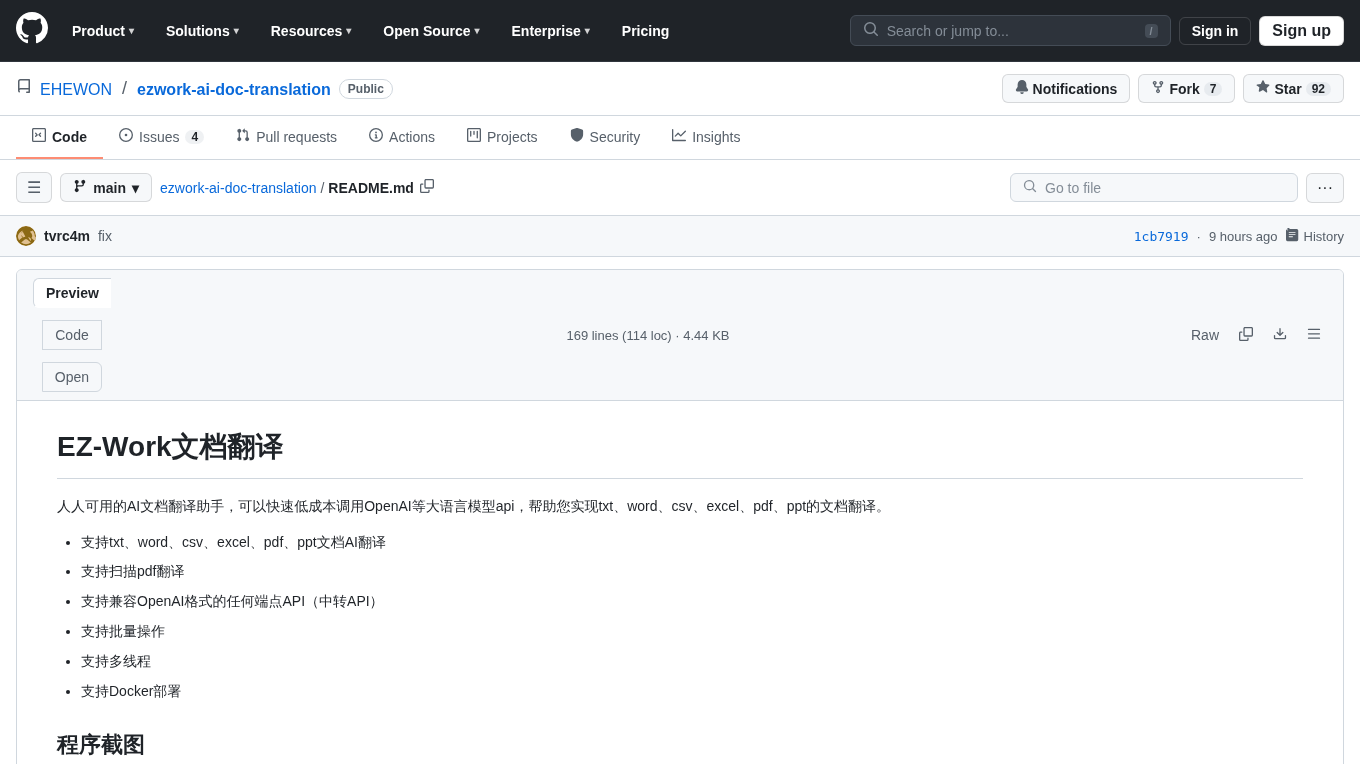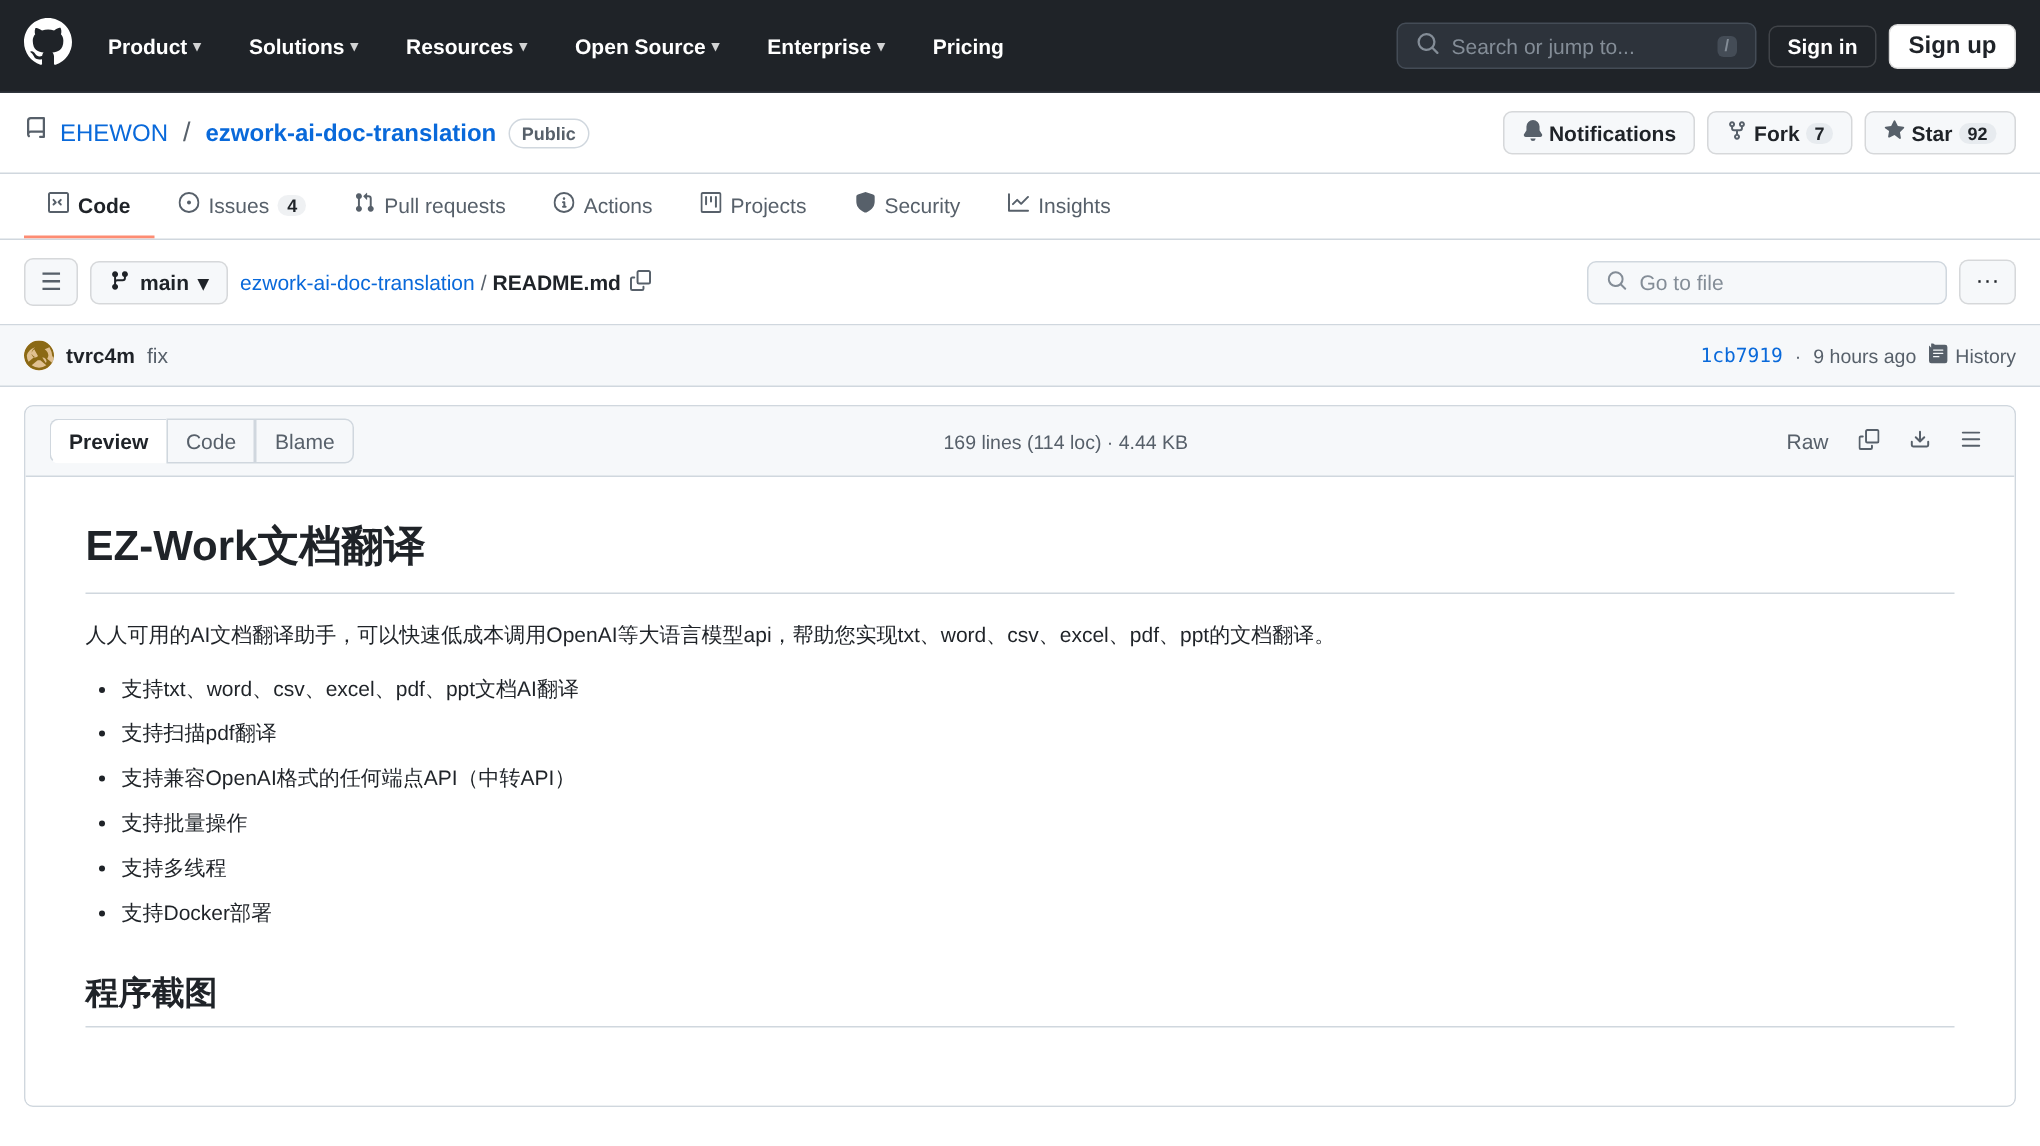--- a/index.html
+++ b/index.html
@@ -15,21 +15,21 @@
     .github-logo { color: #fff; font-size: 32px; cursor: pointer; line-height: 1; }
     .nav-item {
       color: #fff; font-size: 14px; font-weight: 600; cursor: pointer;
       display: flex; align-items: center; gap: 4px; padding: 6px 8px;
       border-radius: 6px; white-space: nowrap;
     }
     .nav-chevron { font-size: 10px; color: #fff; opacity: 0.8; }
     .search-bar {
       display: flex; align-items: center; gap: 8px;
       background: #2d333b; border: 1px solid #444c56; border-radius: 6px;
-      padding: 5px 12px; width: 240px; cursor: text;
+      padding: 5px 12px; width: 321px; cursor: text;
     }
     .search-icon { color: #848d97; font-size: 14px; }
     .search-text { color: #848d97; font-size: 14px; flex: 1; }
     .search-shortcut {
       background: #444c56; color: #848d97; border-radius: 4px;
       font-size: 11px; padding: 1px 5px; font-weight: 600;
     }
     .btn-signin {
       color: #fff; background: transparent; border: 1px solid rgba(255,255,255,0.15);
       border-radius: 6px; padding: 5px 12px; cursor: pointer; font-size: 14px; font-weight: 600;
@@ -96,21 +96,21 @@
     }
     .breadcrumb-path { display: flex; align-items: center; gap: 4px; }
     .breadcrumb-link { color: #0969da; font-size: 14px; cursor: pointer; }
     .breadcrumb-sep { color: #57606a; font-size: 14px; }
     .breadcrumb-current { color: #1f2328; font-size: 14px; font-weight: 600; }
     .copy-icon-btn { background: none; border: none; cursor: pointer; color: #57606a; font-size: 14px; padding: 2px; }
     .file-toolbar-right { display: flex; align-items: center; gap: 8px; }
     .go-to-file-input {
       display: flex; align-items: center; gap: 8px;
       border: 1px solid #d0d7de; border-radius: 6px; padding: 5px 12px;
-      width: 240px; background: #f6f8fa; cursor: text;
+      width: 288px; background: #f6f8fa; cursor: text;
     }
     .go-to-file-text { color: #848d97; font-size: 14px; flex: 1; }
     .more-options-btn {
       background: #f6f8fa; border: 1px solid rgba(31,35,40,0.15);
       border-radius: 6px; padding: 5px 10px; cursor: pointer; font-size: 16px; color: #1f2328;
     }
 
     
     .commit-row {
       display: flex; align-items: center; justify-content: space-between;
@@ -127,21 +127,21 @@
       display: flex; align-items: center; gap: 4px;
       color: #57606a; font-size: 13px; cursor: pointer;
     }
 
     
     .file-view { border: 1px solid #d0d7de; border-radius: 6px; margin: 12px 16px; overflow: hidden; }
     .file-view-header {
       display: flex; align-items: center; justify-content: space-between;
       padding: 8px 16px; background: #f6f8fa; border-bottom: 1px solid #d0d7de;
     }
-    .file-view-tabs { display: flex; align-items: center; gap: 0; }
+    .file-view-tabs { display: flex; align-items: center; gap: 12px; flex-direction: column; }
     .file-view-tab {
       padding: 6px 12px; font-size: 14px; cursor: pointer; border: 1px solid #d0d7de;
       background: #f6f8fa; color: #57606a; font-weight: 500;
     }
     .file-view-tab:first-child { border-radius: 6px 0 0 6px; border-right: none; }
     .file-view-tab:last-child { border-radius: 0 6px 6px 0; }
     .file-view-tab.active { background: #fff; color: #1f2328; font-weight: 600; border-bottom-color: #fff; }
     .file-view-tab:nth-child(2) { border-radius: 0; }
     .file-lines-info { color: #57606a; font-size: 13px; }
     .file-view-actions { display: flex; align-items: center; gap: 8px; }
@@ -375,21 +375,21 @@
       <span>History</span>
     </div>
   </div>
 </div>
 
 <div class="file-view">
   <div class="file-view-header">
     <div class="file-view-tabs">
       <div class="file-view-tab active">Preview</div>
       <div class="file-view-tab">Code</div>
-      <div class="file-view-tab">Blame</div>
+      <div class="file-view-tab">Open</div>
     </div>
     <span class="file-lines-info">169 lines (114 loc) · 4.44 KB</span>
     <div class="file-view-actions">
       <button class="action-icon-btn">Raw</button>
       <button class="action-icon-btn">
         <svg width="14" height="14" viewBox="0 0 16 16" fill="currentColor">
           <path d="M0 6.75C0 5.784.784 5 1.75 5h1.5a.75.75 0 0 1 0 1.5h-1.5a.25.25 0 0 0-.25.25v7.5c0 .138.112.25.25.25h7.5a.25.25 0 0 0 .25-.25v-1.5a.75.75 0 0 1 1.5 0v1.5A1.75 1.75 0 0 1 9.25 16h-7.5A1.75 1.75 0 0 1 0 14.25Z"></path>
             <path d="M5 1.75C5 .784 5.784 0 6.75 0h7.5C15.216 0 16 .784 16 1.75v7.5A1.75 1.75 0 0 1 14.25 11h-7.5A1.75 1.75 0 0 1 5 9.25Zm1.75-.25a.25.25 0 0 0-.25.25v7.5c0 .138.112.25.25.25h7.5a.25.25 0 0 0 .25-.25v-7.5a.25.25 0 0 0-.25-.25Z"></path>
         </svg>
       </button>

